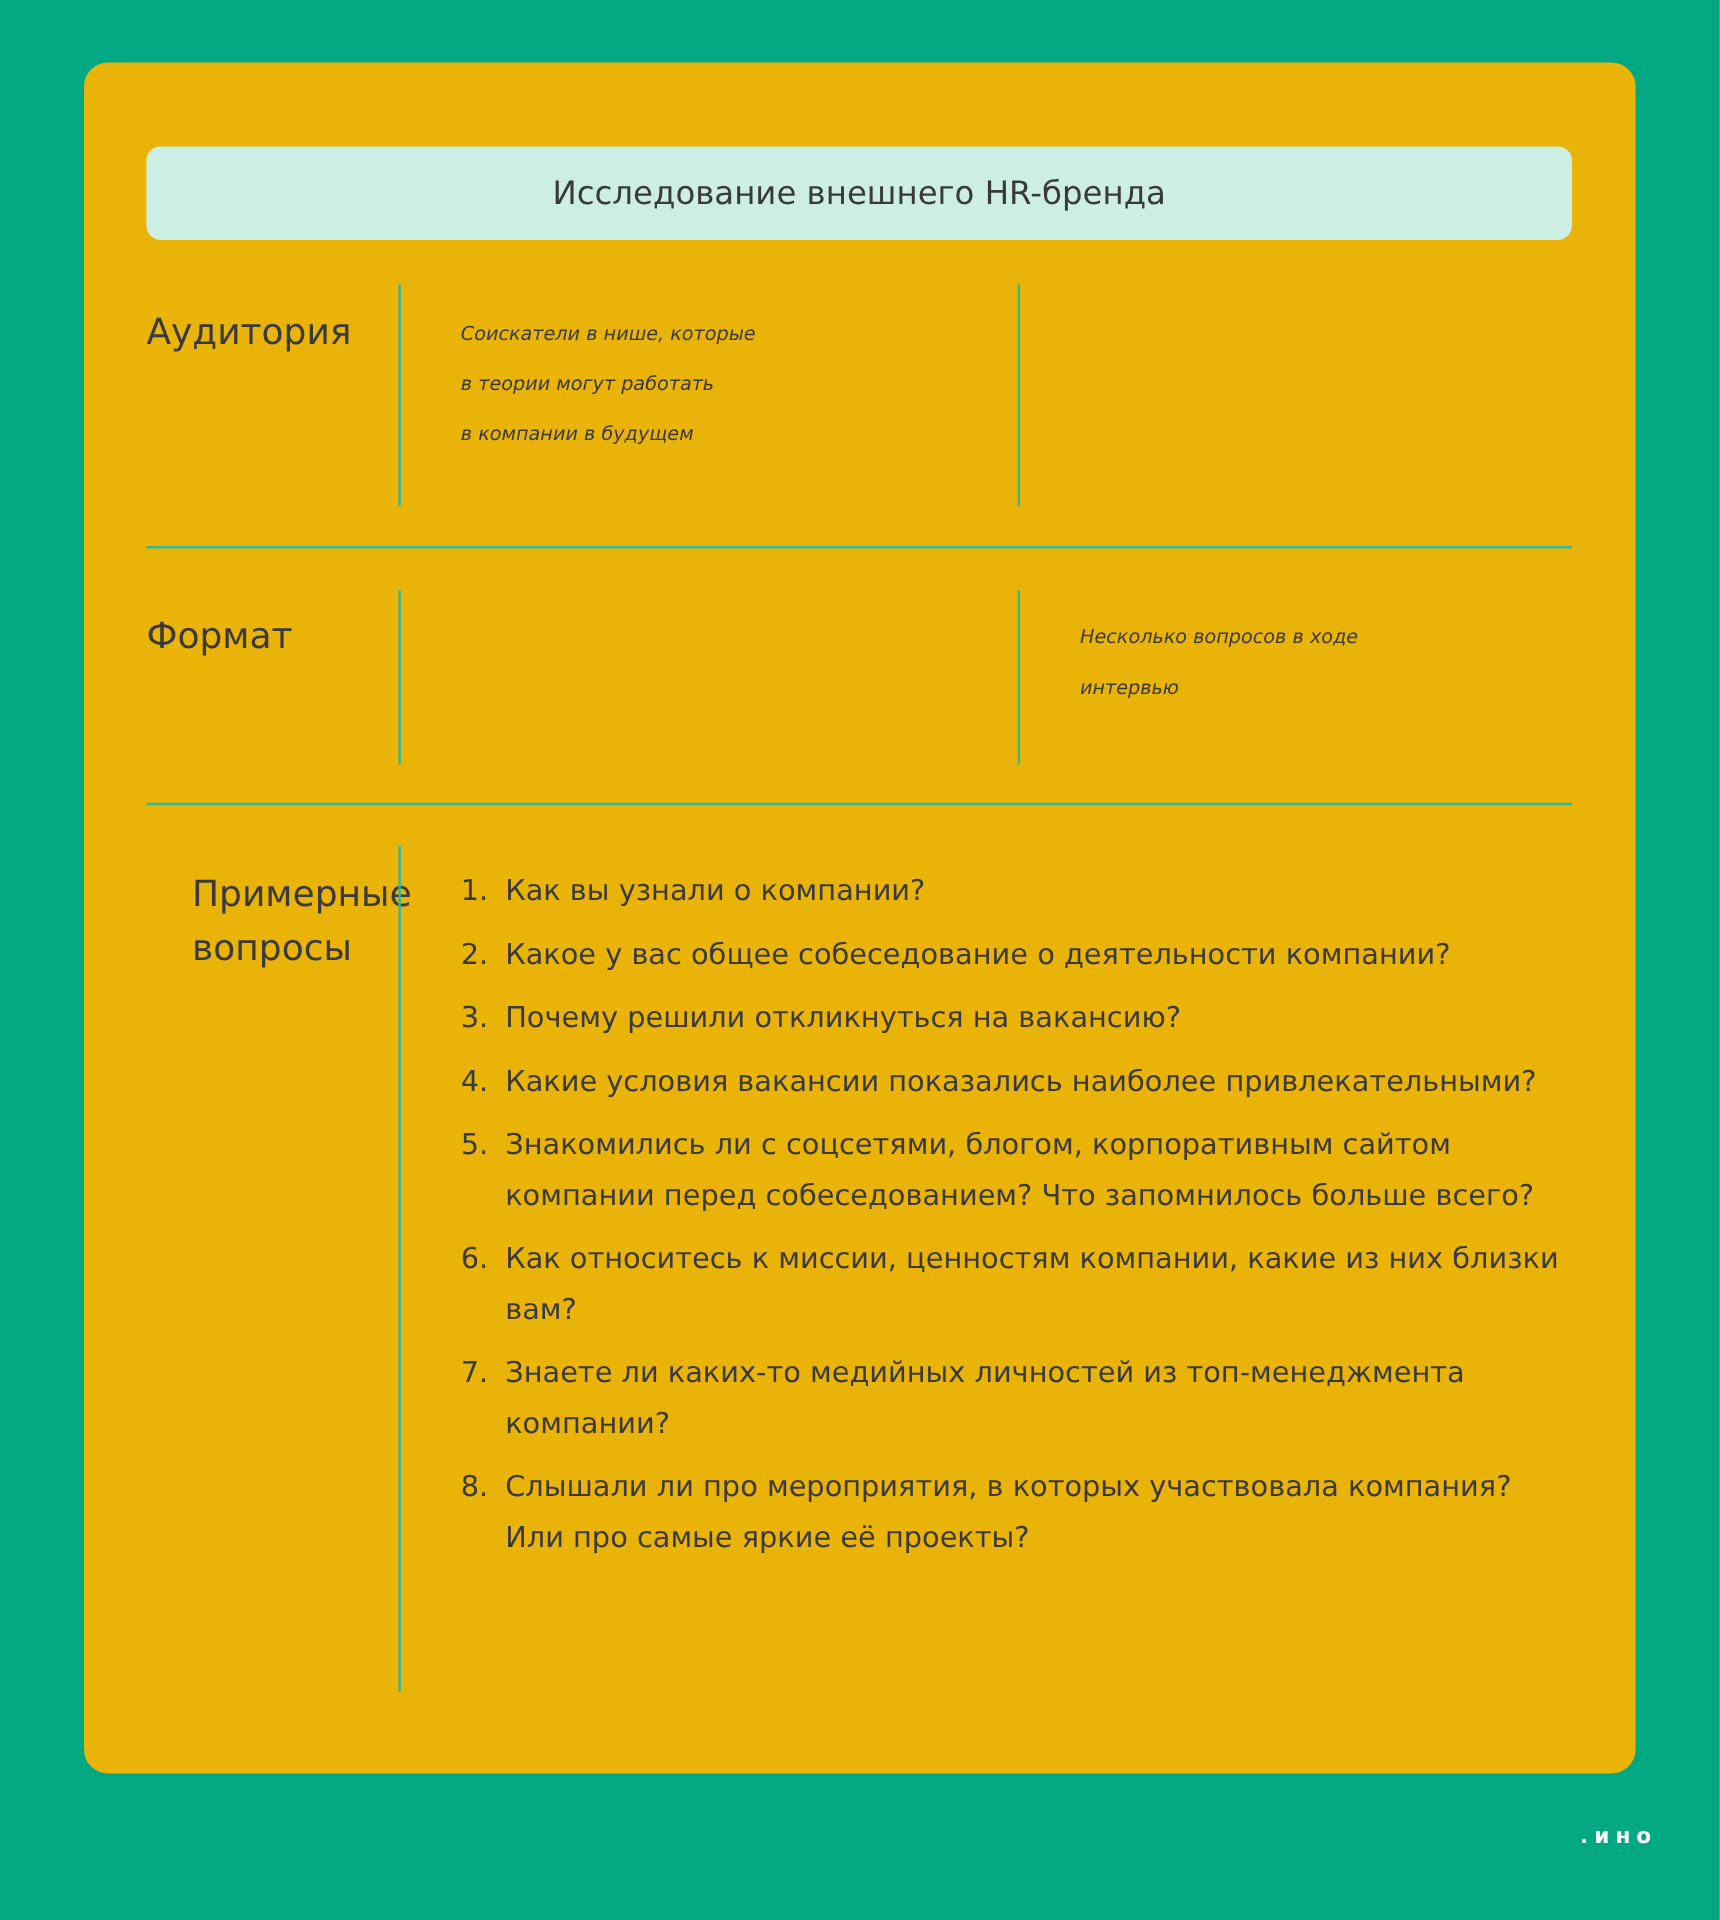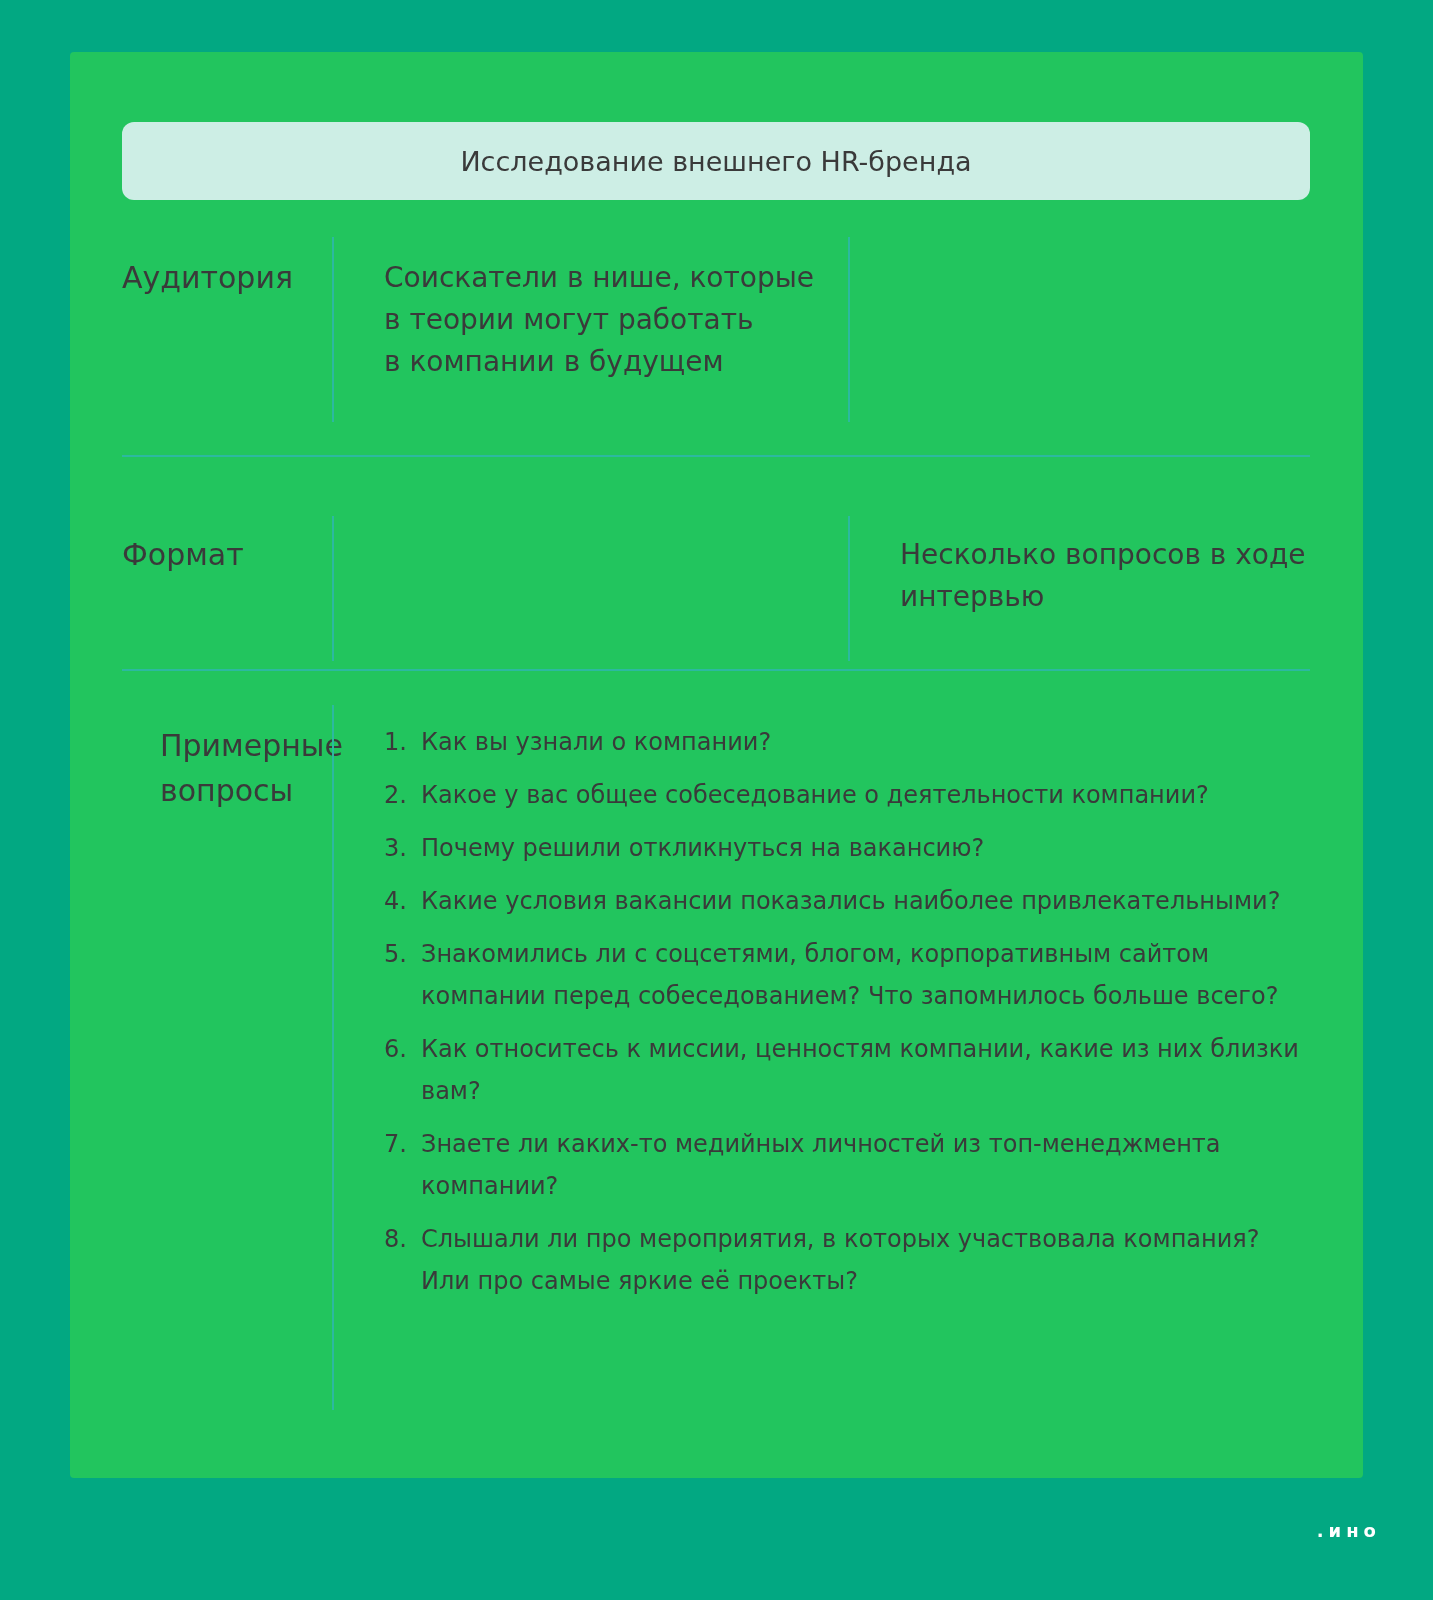--- a/index.html
+++ b/index.html
@@ -8,22 +8,22 @@
       background: #02a882;
       position: relative;
       font-family: "DejaVu Sans", "Liberation Sans", sans-serif;
       color: #3a3a3a;
       overflow: hidden;
     }
     .card {
       position: absolute;
       left: 70px; top: 52px;
       width: 1293px; height: 1426px;
-      background: #22c55e;
-      border-radius: 4px;
+      background: #eab308;
+      border-radius: 20px;
     }
     .header-box {
       position: absolute;
       left: 52px; top: 70px;
       width: 1188px; height: 78px;
       background: #cdeee5;
       border-radius: 12px;
       display: flex; align-items: center; justify-content: center;
       font-size: 27px;
       color: #3a3a3a;
@@ -40,23 +40,24 @@
       font-size: 30px;
       line-height: 42px;
     }
     .vline {
       position: absolute;
       width: 2px;
       background: #2cb9a0;
     }
     .cell {
       position: absolute;
-      font-size: 28px;
+      font-size: 16px;
       line-height: 42px;
       white-space: pre-line;
+      font-style: italic;
     }
     .hline {
       position: absolute;
       left: 52px;
       width: 1188px;
       height: 2px;
       background: #2cb9a0;
     }
     .qlist {
       position: absolute;
@@ -93,21 +94,21 @@
     <div class="label" style="top:20px;">Аудитория</div>
     <div class="vline" style="left:210px; top:0; height:185px;"></div>
     <div class="cell" style="left:262px; top:20px; width:440px;">Соискатели в нише, которые
 в теории могут работать
 в компании в будущем</div>
     <div class="vline" style="left:726px; top:0; height:185px;"></div>
   </div>
 
   <div class="hline" style="top:403px;"></div>
 
-  <div class="row" style="top:464px; height:145px;">
+  <div class="row" style="top:440px; height:145px;">
     <div class="label" style="top:18px;">Формат</div>
     <div class="vline" style="left:210px; top:0; height:145px;"></div>
     <div class="vline" style="left:726px; top:0; height:145px;"></div>
     <div class="cell" style="left:778px; top:18px; width:420px;">Несколько вопросов в ходе
 интервью</div>
   </div>
 
   <div class="hline" style="top:617px;"></div>
 
   <div class="row" style="top:653px; height:705px;">

